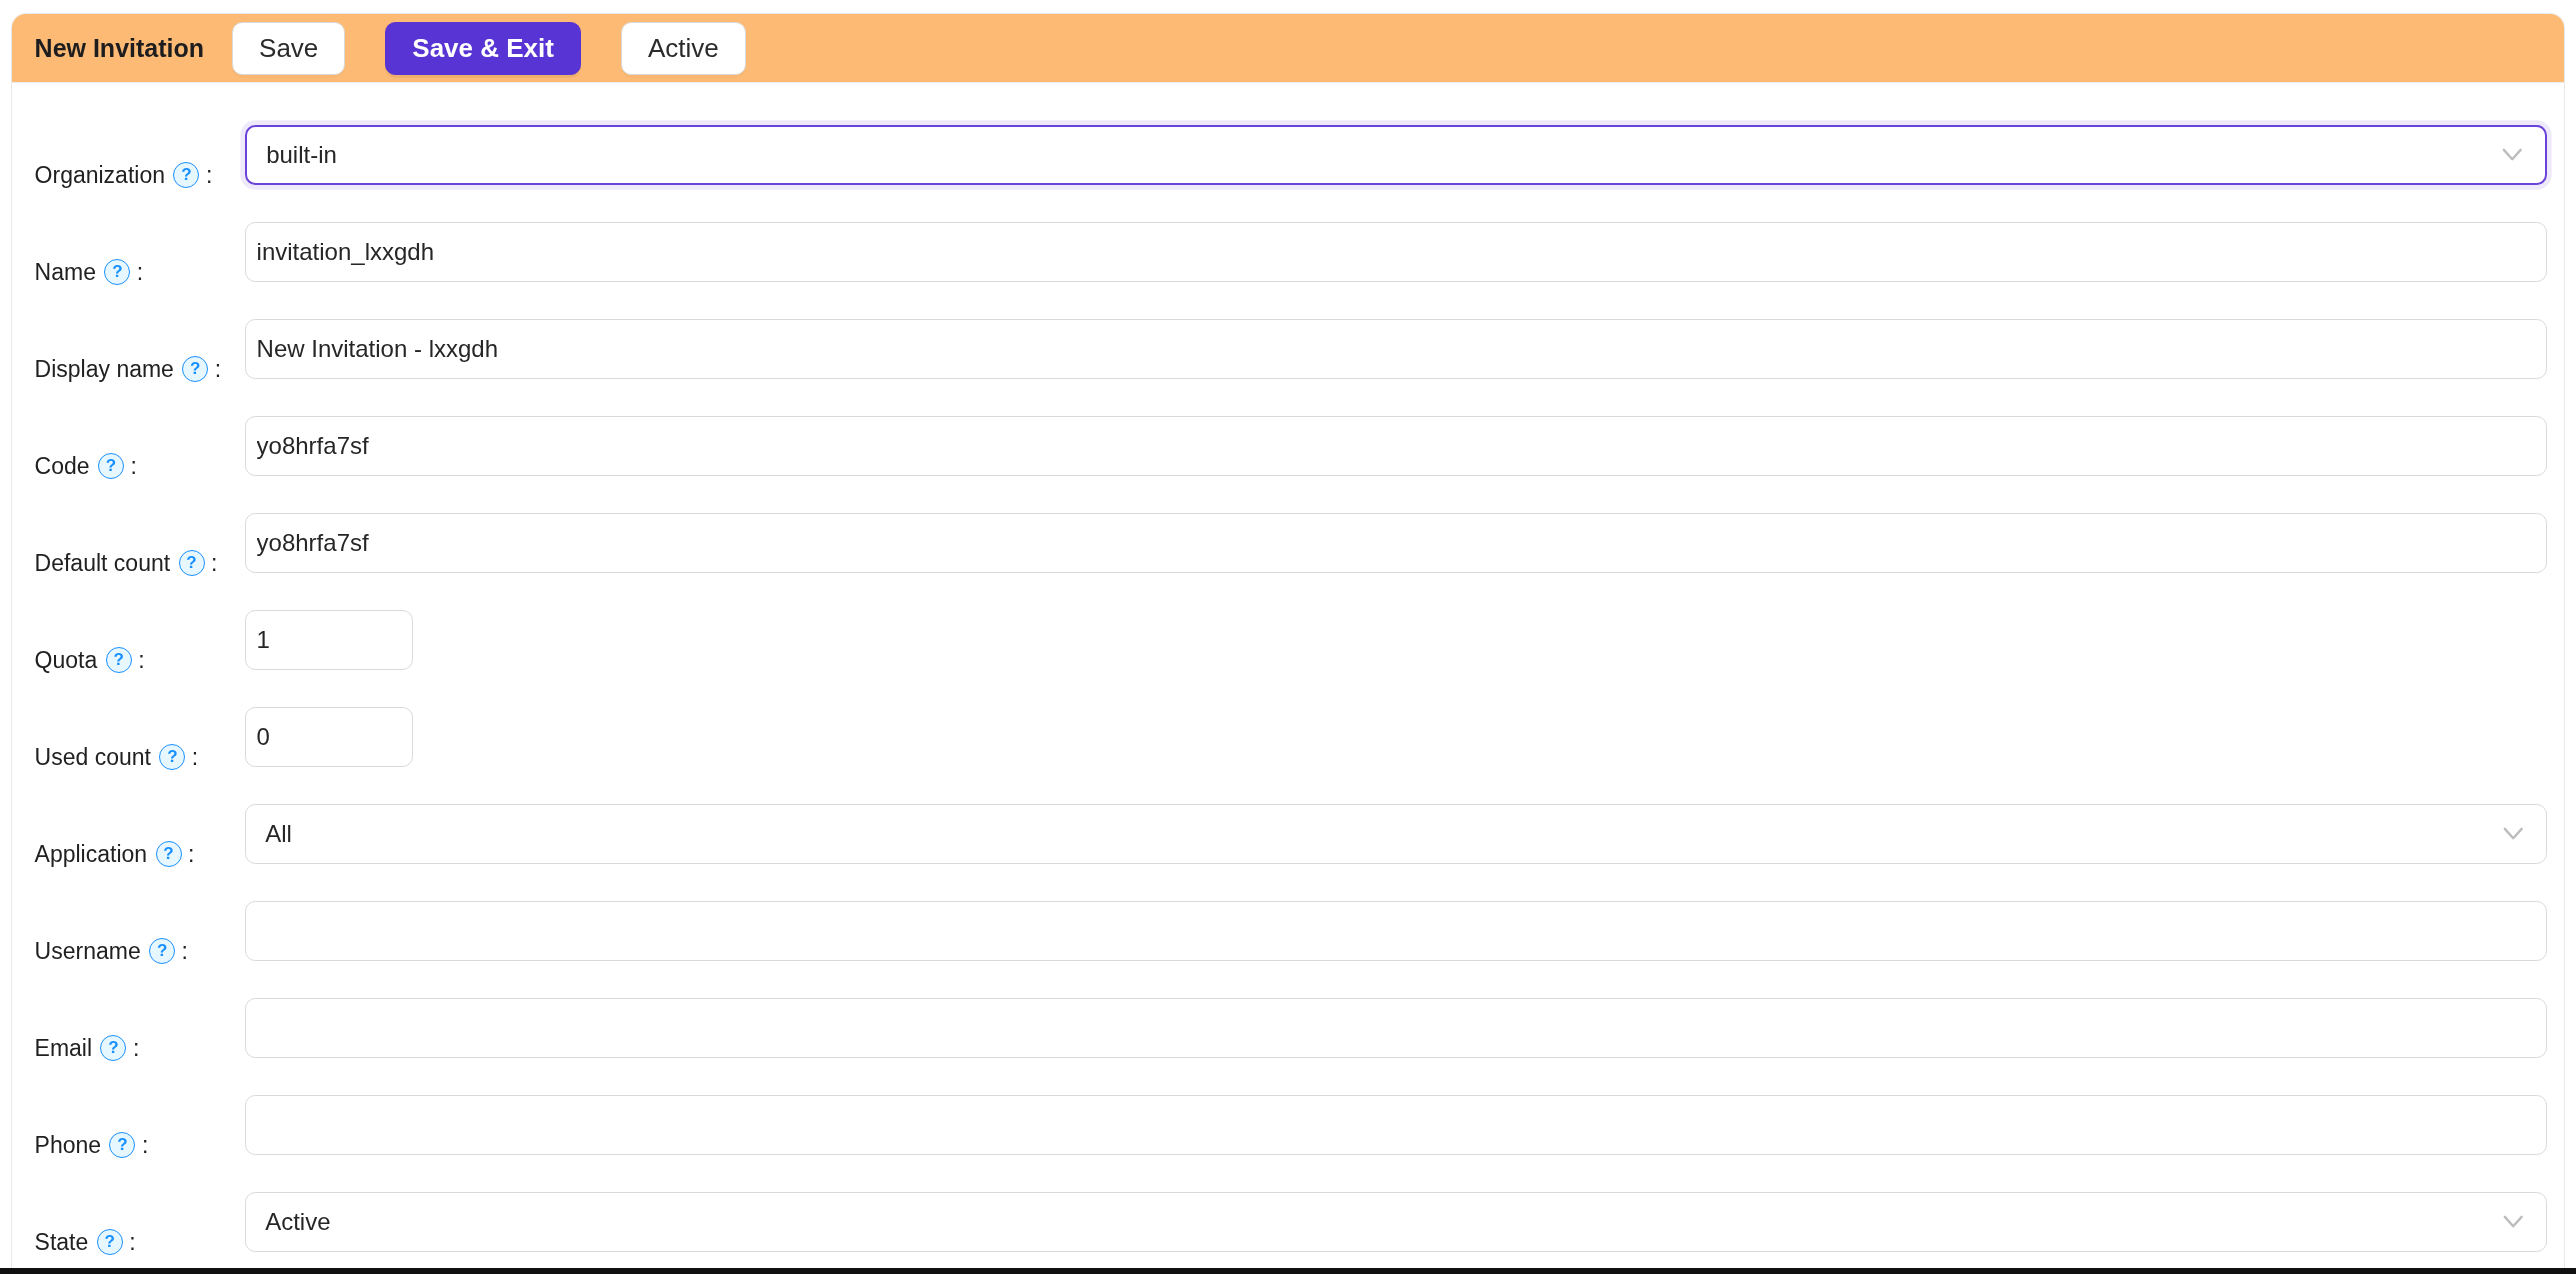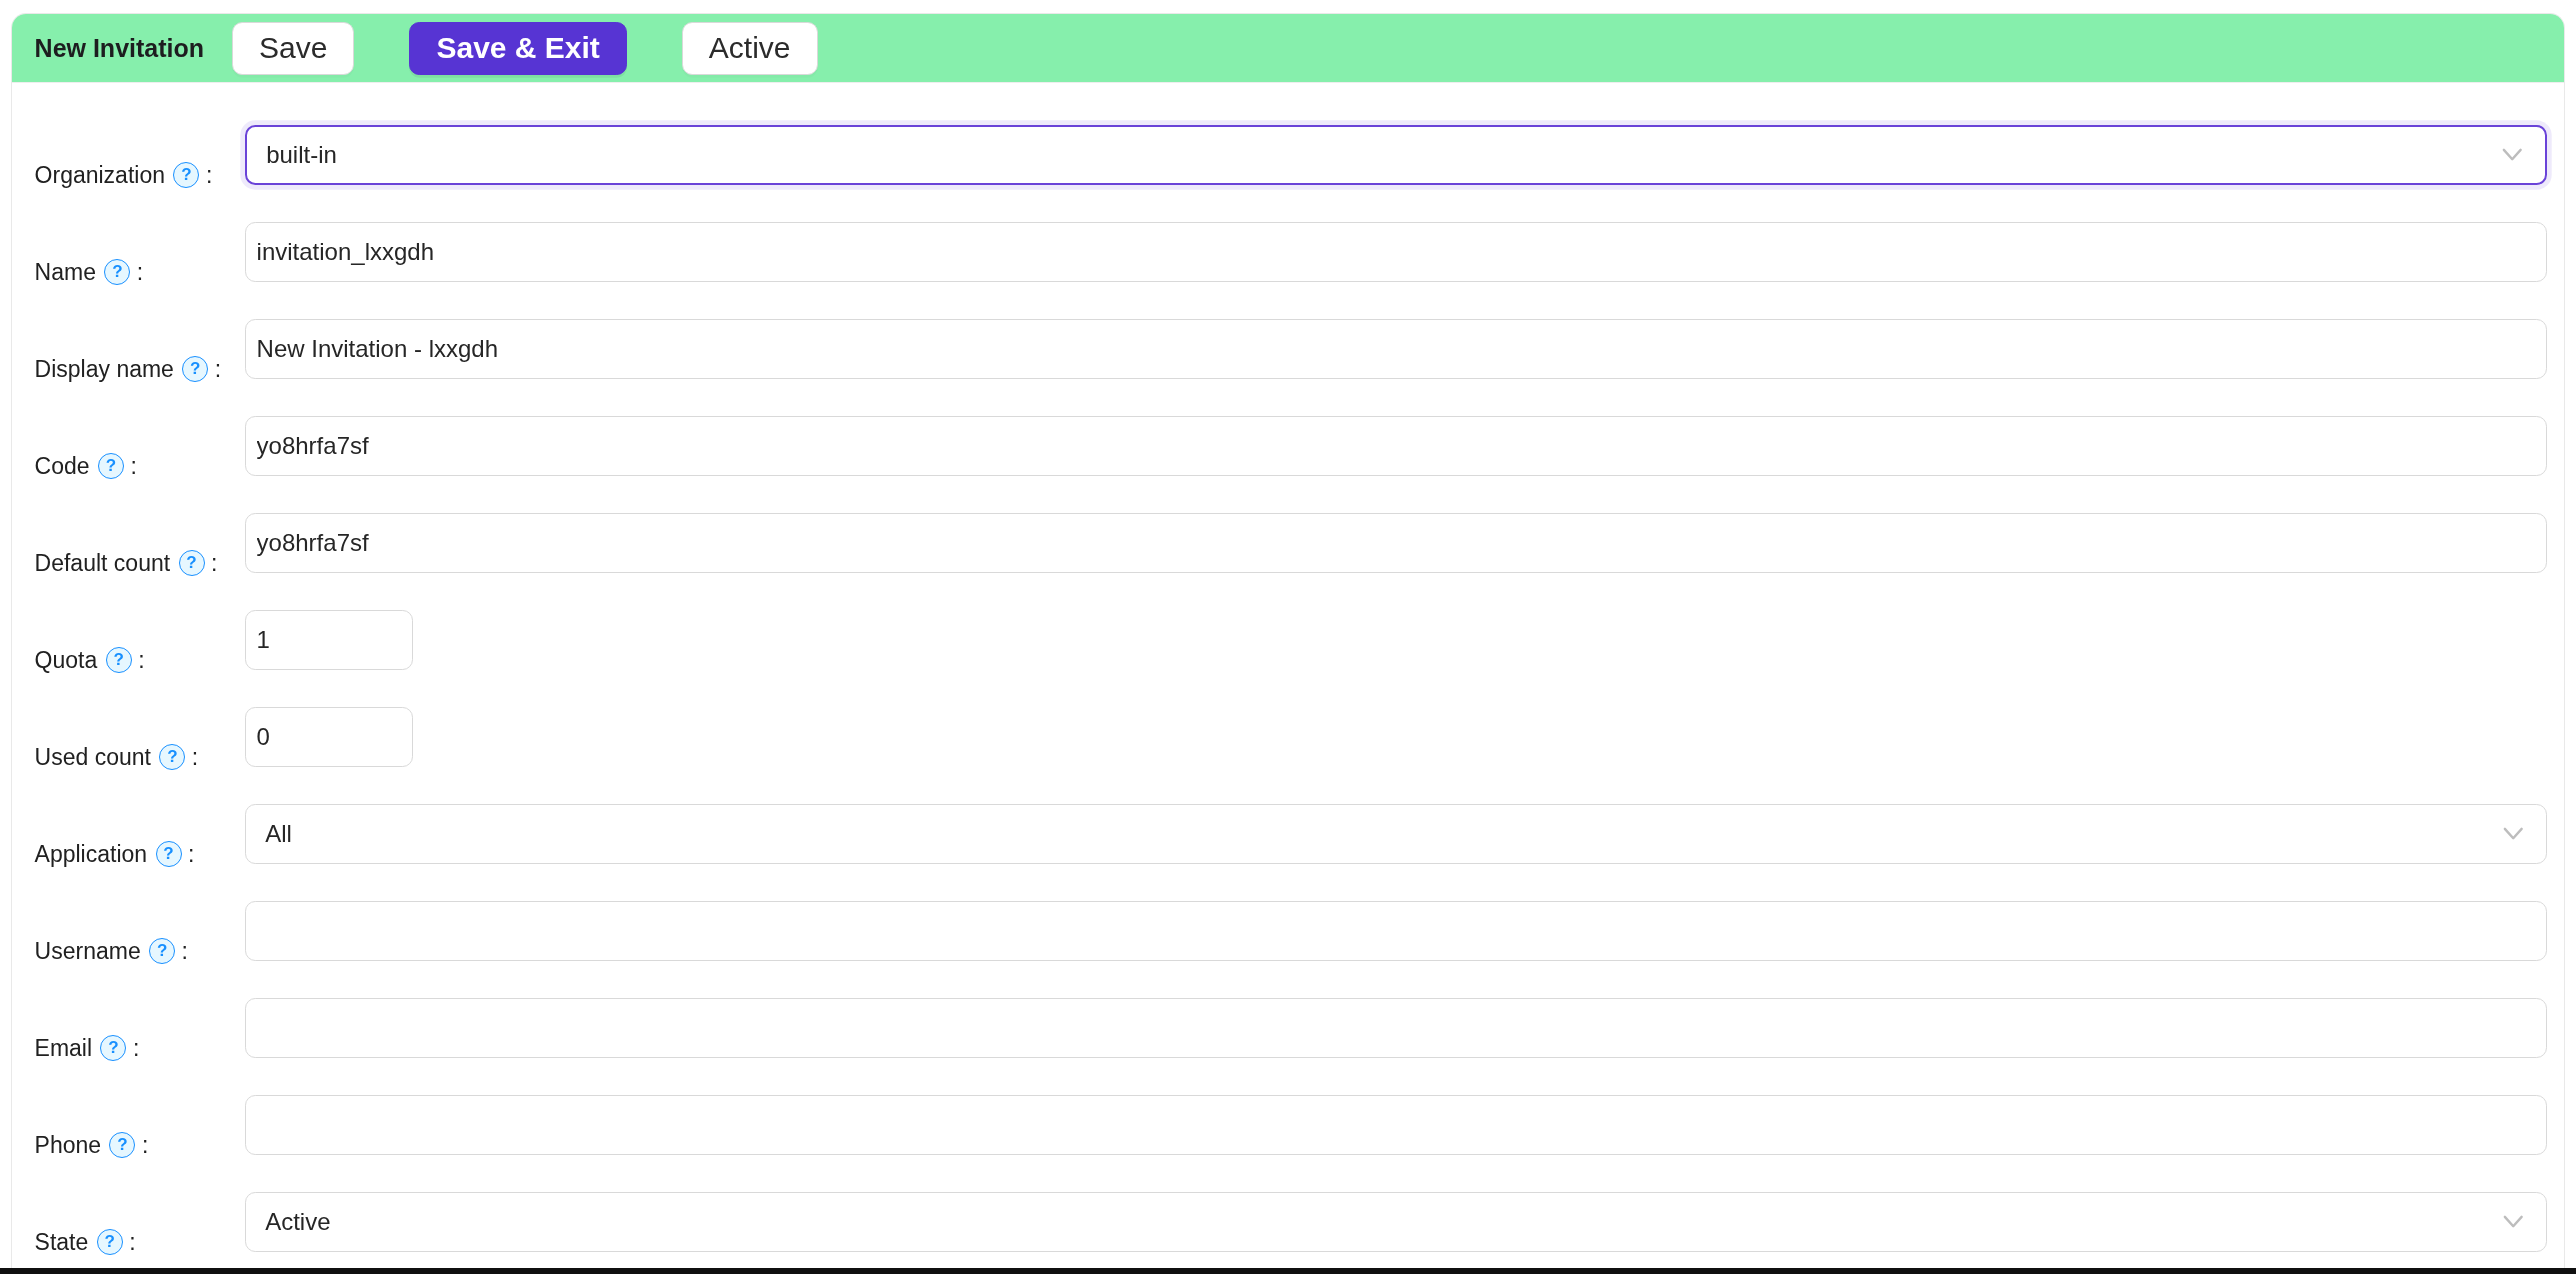--- a/index.html
+++ b/index.html
@@ -21,42 +21,42 @@
     left: 11.2px; top: 13px;
     width: 2554px; height: 1255px;
     background: #ffffff;
     border: 1.9px solid #e9e9e9;
     border-bottom: none;
     border-radius: 15px 15px 0 0;
     overflow: hidden;
   }
   .card-head {
     height: 69px;
-    background: #86efac;
+    background: #fdba74;
     border-bottom: 1.9px solid #eeeeee;
     display: flex;
     align-items: center;
     padding: 0 22.4px;
   }
   .page-title {
     font-size: 25px;
     font-weight: 700;
     color: #1d1d1f;
     margin-right: 28px;
     white-space: nowrap;
   }
   .btn {
     height: 53px;
     padding: 8px 26px;
-    margin-right: 55px;
+    margin-right: 40px;
     border: 1.9px solid #d9d9d9;
     border-radius: 10.3px;
     background: #ffffff;
     color: #2b2b2b;
-    font-size: 30px;
+    font-size: 26px;
     font-family: inherit;
     display: inline-flex;
     align-items: center;
     white-space: nowrap;
     cursor: pointer;
     box-shadow: 0 2.8px 0 rgba(0,0,0,0.02);
   }
   .btn.primary {
     background: #5734d3;
     border-color: #5734d3;

